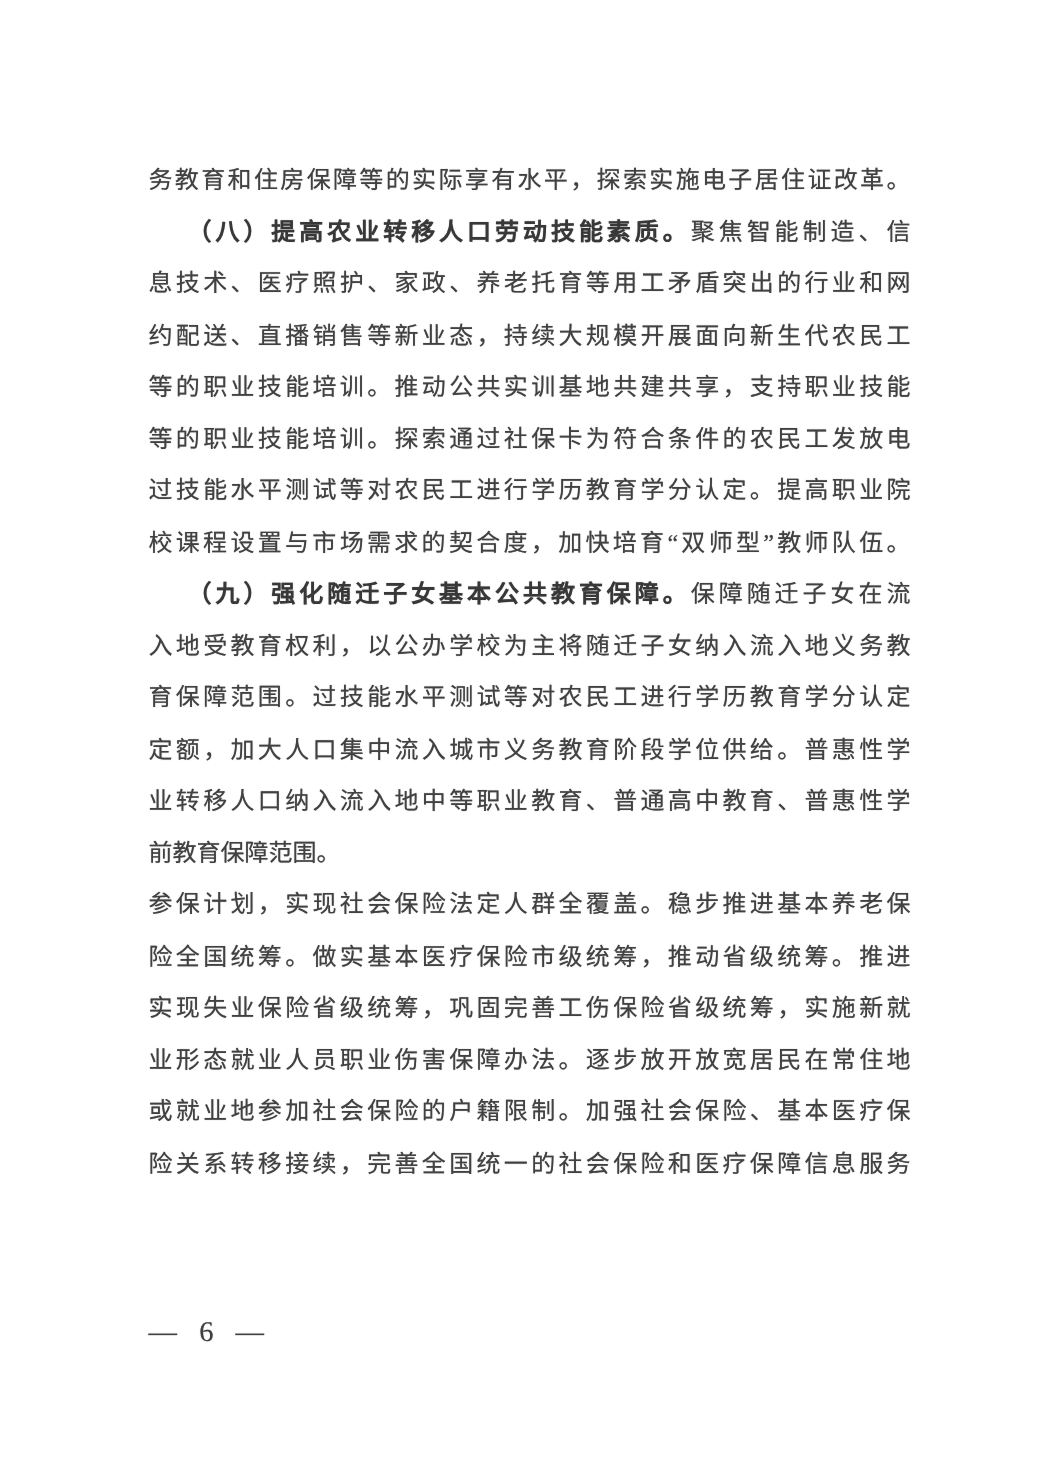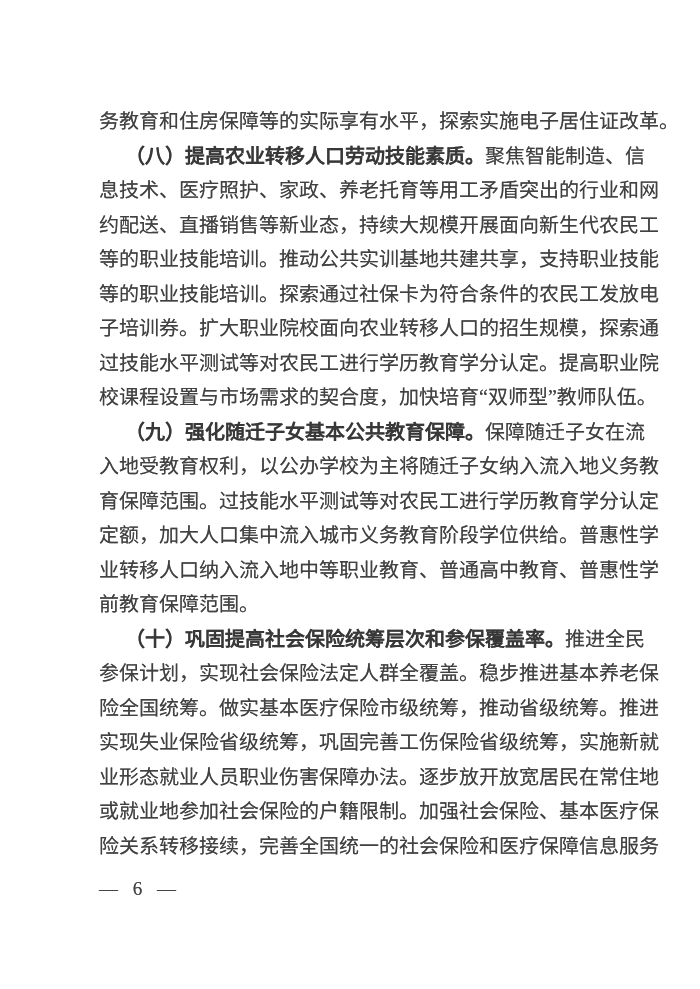--- a/index.html
+++ b/index.html
@@ -19,21 +19,21 @@
     position: absolute;
     left: 99px;
     top: 104px;
     width: 508px;
     color: #414141;
     text-shadow: 0 0 0.6px rgba(65,65,65,0.65);
   }
   .line {
     height: 34.5px;
     line-height: 34.5px;
-    font-size: 20px;
+    font-size: 16px;
     white-space: nowrap;
     text-align: justify;
     text-align-last: justify;
     text-justify: inter-character;
     overflow: visible;
   }
   .line.no-fill {
     text-align: right;
     text-align-last: left;
     font-family: Liberation Serif, serif;
@@ -61,30 +61,28 @@
 <body>
 
 <div class="page">
   <div class="doc-body" id="doc-lines">
       <div class="line"><span class="seg">务教育和住房保障等的实际享有水平，探索实施电子居住证改革。</span></div>
       <div class="line indent"><span class="seg bold">（八）提高农业转移人口劳动技能素质。</span><span class="seg">聚焦智能制造、信</span></div>
       <div class="line"><span class="seg">息技术、医疗照护、家政、养老托育等用工矛盾突出的行业和网</span></div>
       <div class="line"><span class="seg">约配送、直播销售等新业态，持续大规模开展面向新生代农民工</span></div>
       <div class="line"><span class="seg">等的职业技能培训。推动公共实训基地共建共享，支持职业技能</span></div>
       <div class="line"><span class="seg">等的职业技能培训。探索通过社保卡为符合条件的农民工发放电</span></div>
-      <div class="line"><span class="seg">子培训券。扩大职业院校面向农业转移人口的招生规模，探索通</span></div>
       <div class="line"><span class="seg">过技能水平测试等对农民工进行学历教育学分认定。提高职业院</span></div>
       <div class="line"><span class="seg">校课程设置与市场需求的契合度，加快培育“双师型”教师队伍。</span></div>
       <div class="line indent"><span class="seg bold">（九）强化随迁子女基本公共教育保障。</span><span class="seg">保障随迁子女在流</span></div>
       <div class="line"><span class="seg">入地受教育权利，以公办学校为主将随迁子女纳入流入地义务教</span></div>
       <div class="line"><span class="seg">育保障范围。过技能水平测试等对农民工进行学历教育学分认定</span></div>
       <div class="line"><span class="seg">定额，加大人口集中流入城市义务教育阶段学位供给。普惠性学</span></div>
       <div class="line"><span class="seg">业转移人口纳入流入地中等职业教育、普通高中教育、普惠性学</span></div>
       <div class="line no-fill"><span class="seg">前教育保障范围。</span></div>
-      <div class="line indent"><span class="seg bold">（十）巩固提高社会保险统筹层次和参保覆盖率。</span><span class="seg">推进全民</span></div>
       <div class="line"><span class="seg">参保计划，实现社会保险法定人群全覆盖。稳步推进基本养老保</span></div>
       <div class="line"><span class="seg">险全国统筹。做实基本医疗保险市级统筹，推动省级统筹。推进</span></div>
       <div class="line"><span class="seg">实现失业保险省级统筹，巩固完善工伤保险省级统筹，实施新就</span></div>
       <div class="line"><span class="seg">业形态就业人员职业伤害保障办法。逐步放开放宽居民在常住地</span></div>
       <div class="line"><span class="seg">或就业地参加社会保险的户籍限制。加强社会保险、基本医疗保</span></div>
       <div class="line"><span class="seg">险关系转移接续，完善全国统一的社会保险和医疗保障信息服务</span></div>
     </div>
   <div class="footer">— 6 —</div>
 </div>
 

